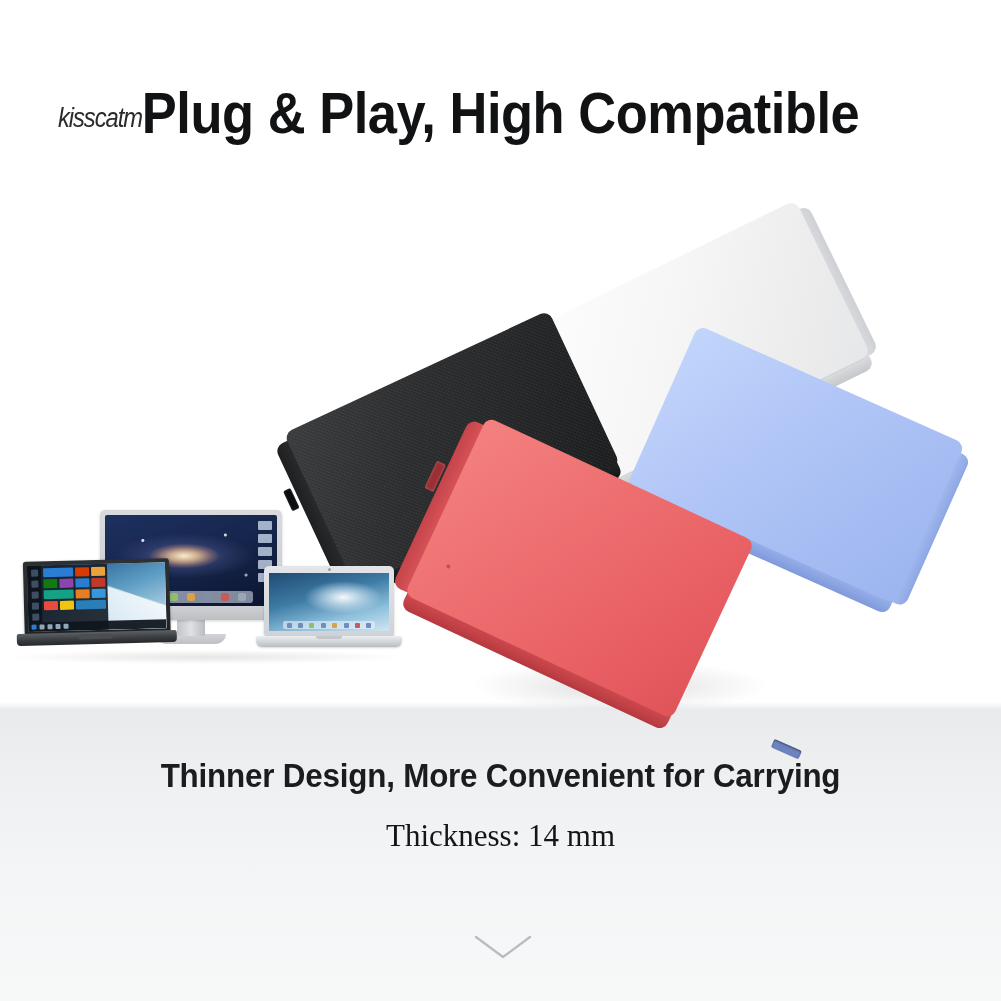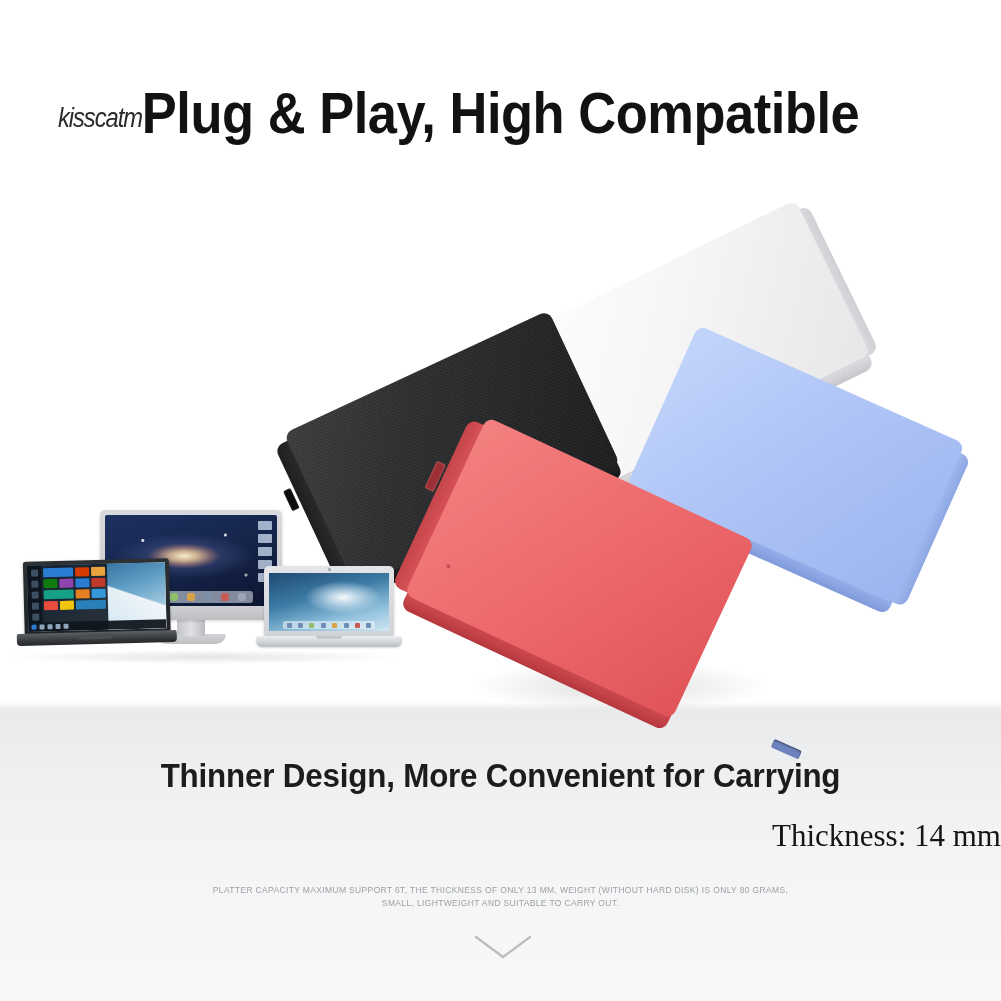--- a/index.html
+++ b/index.html
@@ -213,21 +213,21 @@
     background:radial-gradient(ellipse at center,rgba(0,0,0,.10) 0%,rgba(0,0,0,0) 72%);}
 
   
   .tagline{
     position:absolute;left:0;top:757px;width:1001px;text-align:center;
     font-family:"Liberation Sans",sans-serif;
     font-weight:bold;font-size:33px;color:#1b1c1e;letter-spacing:-0.2px;
     transform:scaleX(0.95);transform-origin:50% 50%;white-space:nowrap;
   }
   .thickness{
-    position:absolute;left:0;top:818px;width:1001px;text-align:right;
+    position:absolute;left:0;top:818px;width:1001px;text-align:center;
     font-family:"Liberation Serif",serif;
     font-size:31px;color:#141516;white-space:nowrap;
   }
   .finefont{
     position:absolute;left:0;top:884px;width:1001px;text-align:center;
     font-family:"Liberation Sans",sans-serif;
     font-size:8.5px;color:#9ea0a3;letter-spacing:.35px;line-height:1.55;
   }
   .finefont div{white-space:nowrap;}
   .chevron{position:absolute;left:472px;top:932px;width:62px;height:30px;}
@@ -371,24 +371,20 @@
         </div>
       </div>
       <div class="base"></div>
       <div class="pad"></div>
     </div>
 
   </div>
 
   <div class="tagline">Thinner Design, More Convenient for Carrying</div>
   <div class="thickness">Thickness: 14 mm</div>
-  <div class="finefont">
-    <div>PLATTER CAPACITY MAXIMUM SUPPORT 6T, THE THICKNESS OF ONLY 13 MM, WEIGHT (WITHOUT HARD DISK) IS ONLY 80 GRAMS,</div>
-    <div>SMALL, LIGHTWEIGHT AND SUITABLE TO CARRY OUT.</div>
-  </div>
 
   <div class="chevron">
     <svg width="62" height="30" viewBox="0 0 62 30">
       <polyline points="4,5 31,25 58,5" fill="none" stroke="#b9bbbe" stroke-width="2.2" stroke-linecap="round" stroke-linejoin="round"></polyline>
     </svg>
   </div>
 
 </div>
 
 </body></html>

